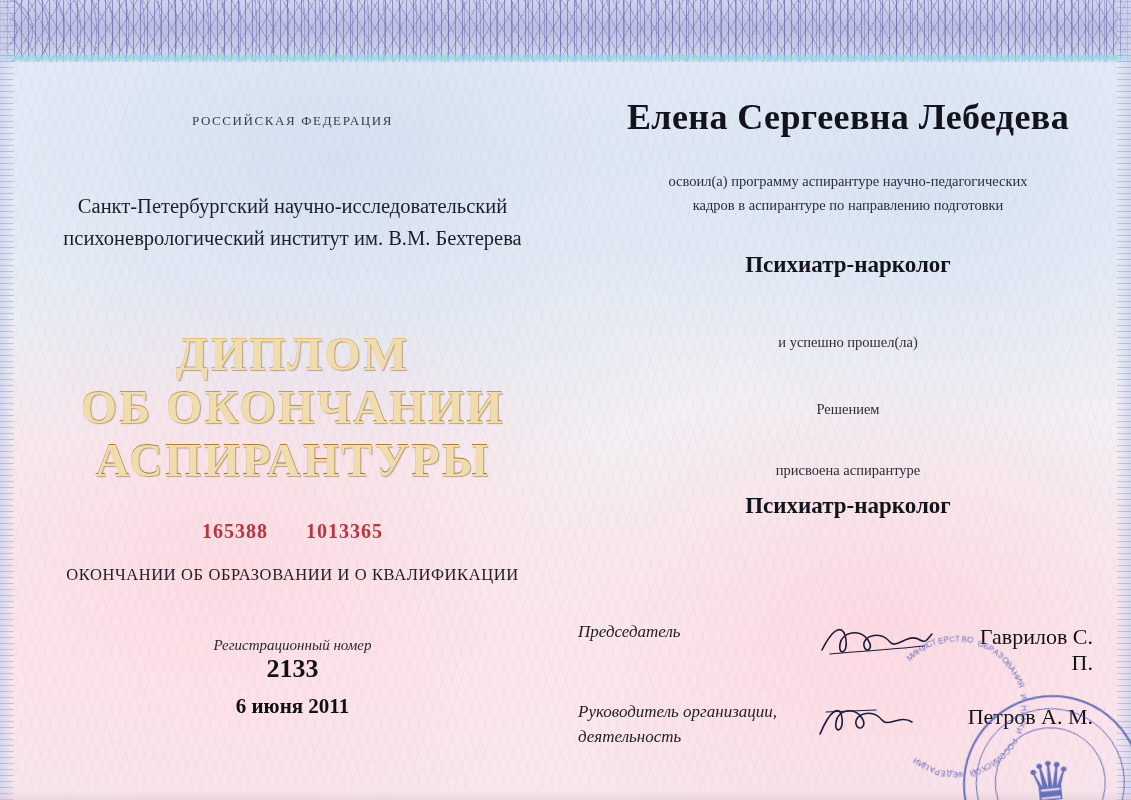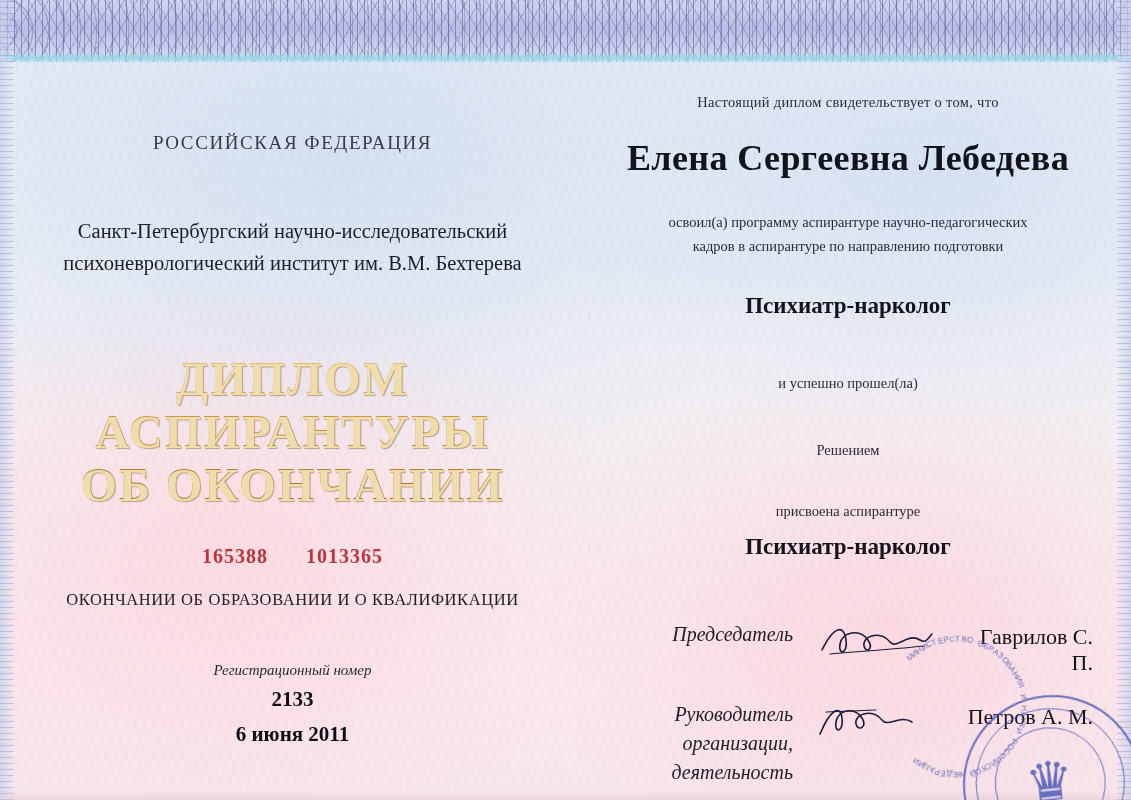--- a/index.html
+++ b/index.html
@@ -93,22 +93,22 @@
 
   
   .left-col {
     position: absolute;
     left: 20px;
     top: 70px;
     width: 545px;
     text-align: center;
   }
   .country-line {
-    margin-top: 62px;
-    font-size: 19px;
+    margin-top: 43px;
+    font-size: 13px;
     letter-spacing: 1.6px;
     color: #3a3a46;
     font-family: "Liberation Serif", serif;
   }
   .institute {
     margin-top: 62px;
     font-size: 20.5px;
     line-height: 1.55;
     color: #1d1d26;
   }
@@ -142,22 +142,21 @@
     letter-spacing: 0.6px;
     color: #20202a;
   }
   .reg-label {
     margin-top: 52px;
     font-size: 15px;
     font-style: italic;
     color: #2a2a34;
   }
   .reg-number {
-    margin-top: 8px;
-    font-size: 21px;
+    font-size: 26px;
     font-weight: bold;
     color: #101018;
   }
   .date-label {
     margin-top: 12px;
     font-size: 15px;
     font-style: italic;
     color: #2a2a34;
   }
   .date-value {
@@ -227,24 +226,24 @@
     position: absolute;
     display: flex;
     align-items: flex-start;
     justify-content: space-between;
     width: 515px;
     left: 0;
   }
   .sig-row.chair { top: 550px; }
   .sig-row.head  { top: 630px; }
   .sig-role {
-    font-size: 20px;
+    font-size: 17px;
     font-style: italic;
     color: #1d1d28;
-    text-align: right;
+    text-align: left;
     line-height: 1.45;
     width: 215px;
   }
   .sig-name {
     font-size: 22px;
     color: #12121a;
     text-align: right;
     width: 135px;
     padding-top: 4px;
   }
@@ -322,40 +321,39 @@
     <div class="left-col">
       <div class="country-line">РОССИЙСКАЯ ФЕДЕРАЦИЯ</div>
 
       <div class="institute">
         <div>Санкт-Петербургский научно-исследовательский</div>
         <div>психоневрологический институт им. В.М. Бехтерева</div>
       </div>
 
       <div class="diploma-title">
         <div>ДИПЛОМ</div>
+        <div>ОБ ОКОНЧАНИИ</div>
         <div>АСПИРАНТУРЫ</div>
-        <div>ОБ ОКОНЧАНИИ</div>
       </div>
 
       <div class="serial">
         <span>165388</span>
         <span class="sp"></span>
         <span>1013365</span>
       </div>
 
       <div class="doc-kind">ОКОНЧАНИИ ОБ ОБРАЗОВАНИИ И О КВАЛИФИКАЦИИ</div>
 
       <div class="reg-label">Регистрационный номер</div>
       <div class="reg-number">2133</div>
 
       <div class="date-value">6 июня 2011</div>
     </div>
 
     <div class="right-col">
-      <div class="attest-line">Настоящий диплом свидетельствует о том, что</div>
 
       <div class="student-name">Елена Сергеевна Лебедева</div>
 
       <div class="program-text">
         <div>освоил(а) программу аспирантуре научно-педагогических</div>
         <div>кадров в аспирантуре по направлению подготовки</div>
       </div>
 
       <div class="program-name">Психиатр-нарколог</div>
 

